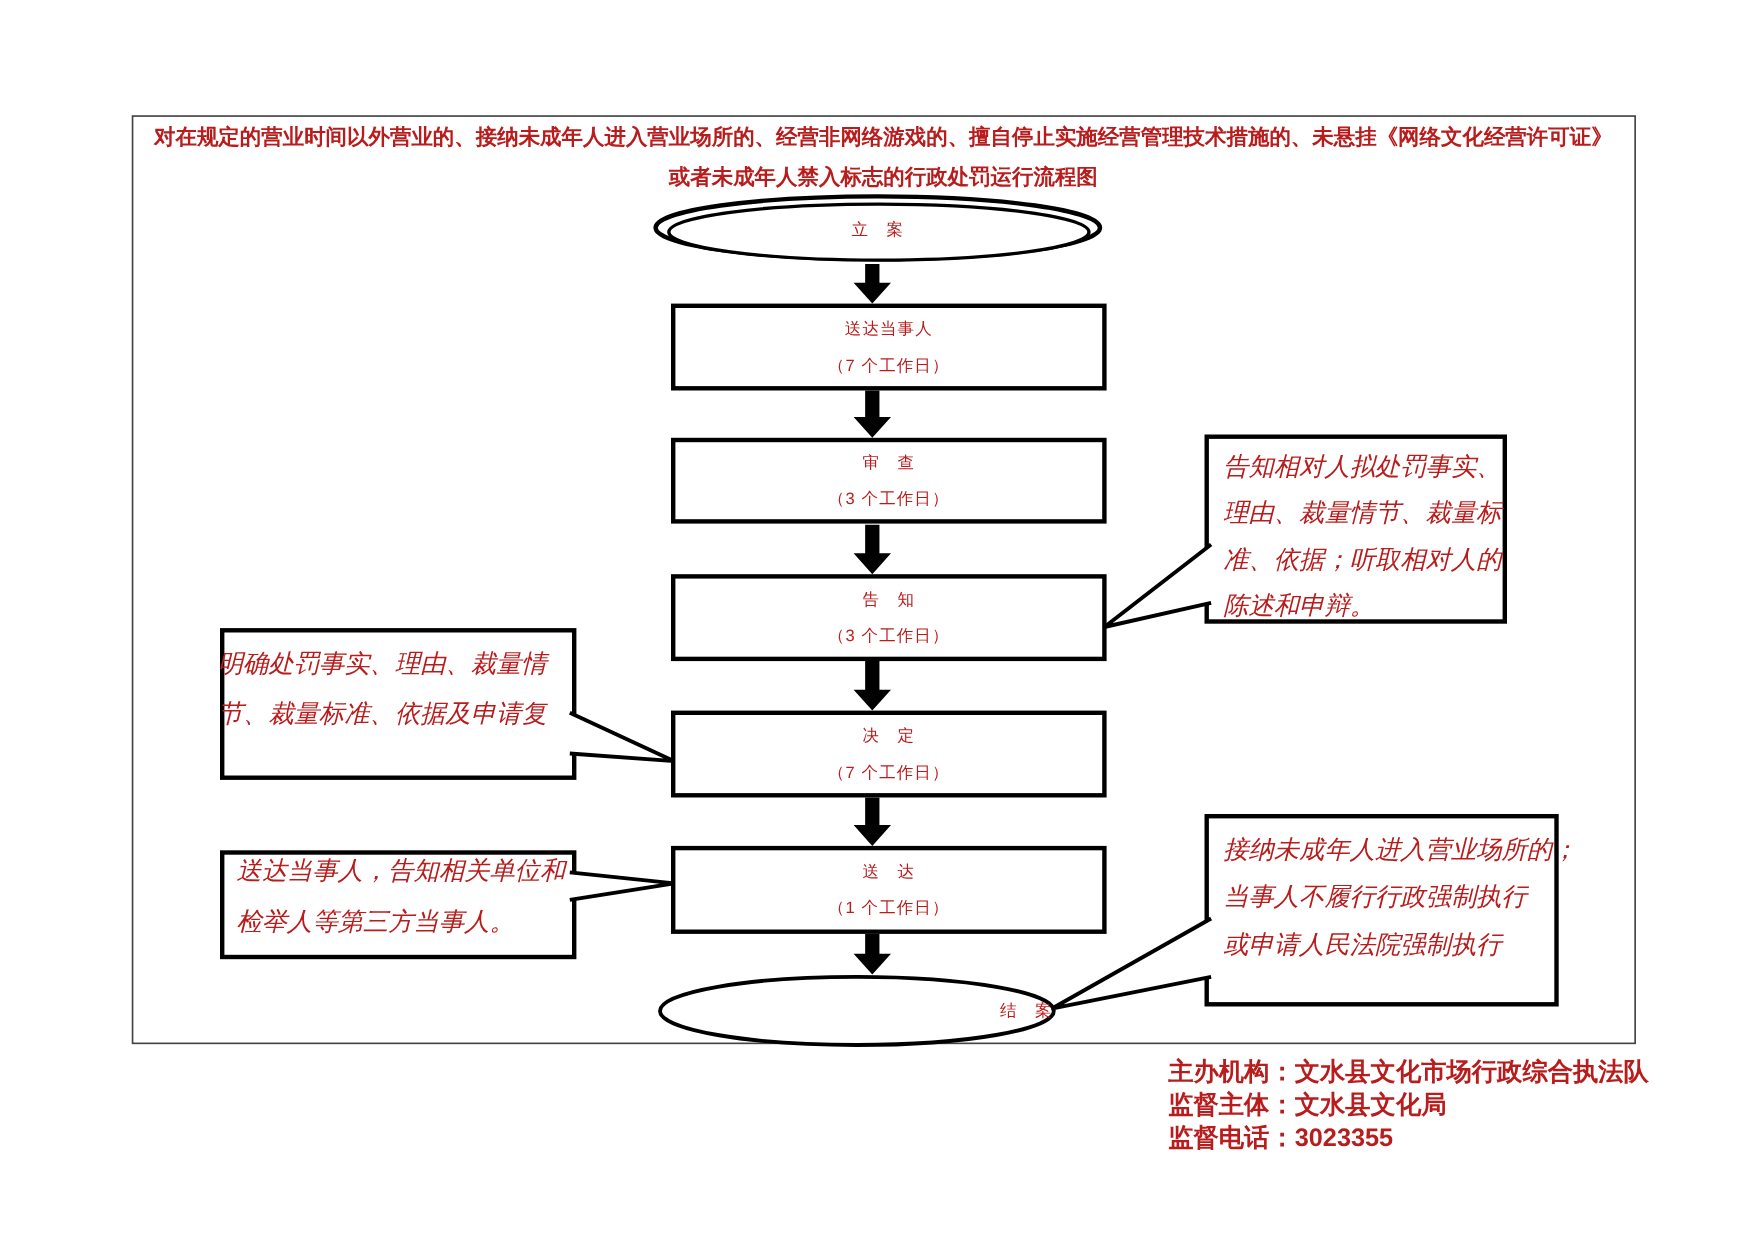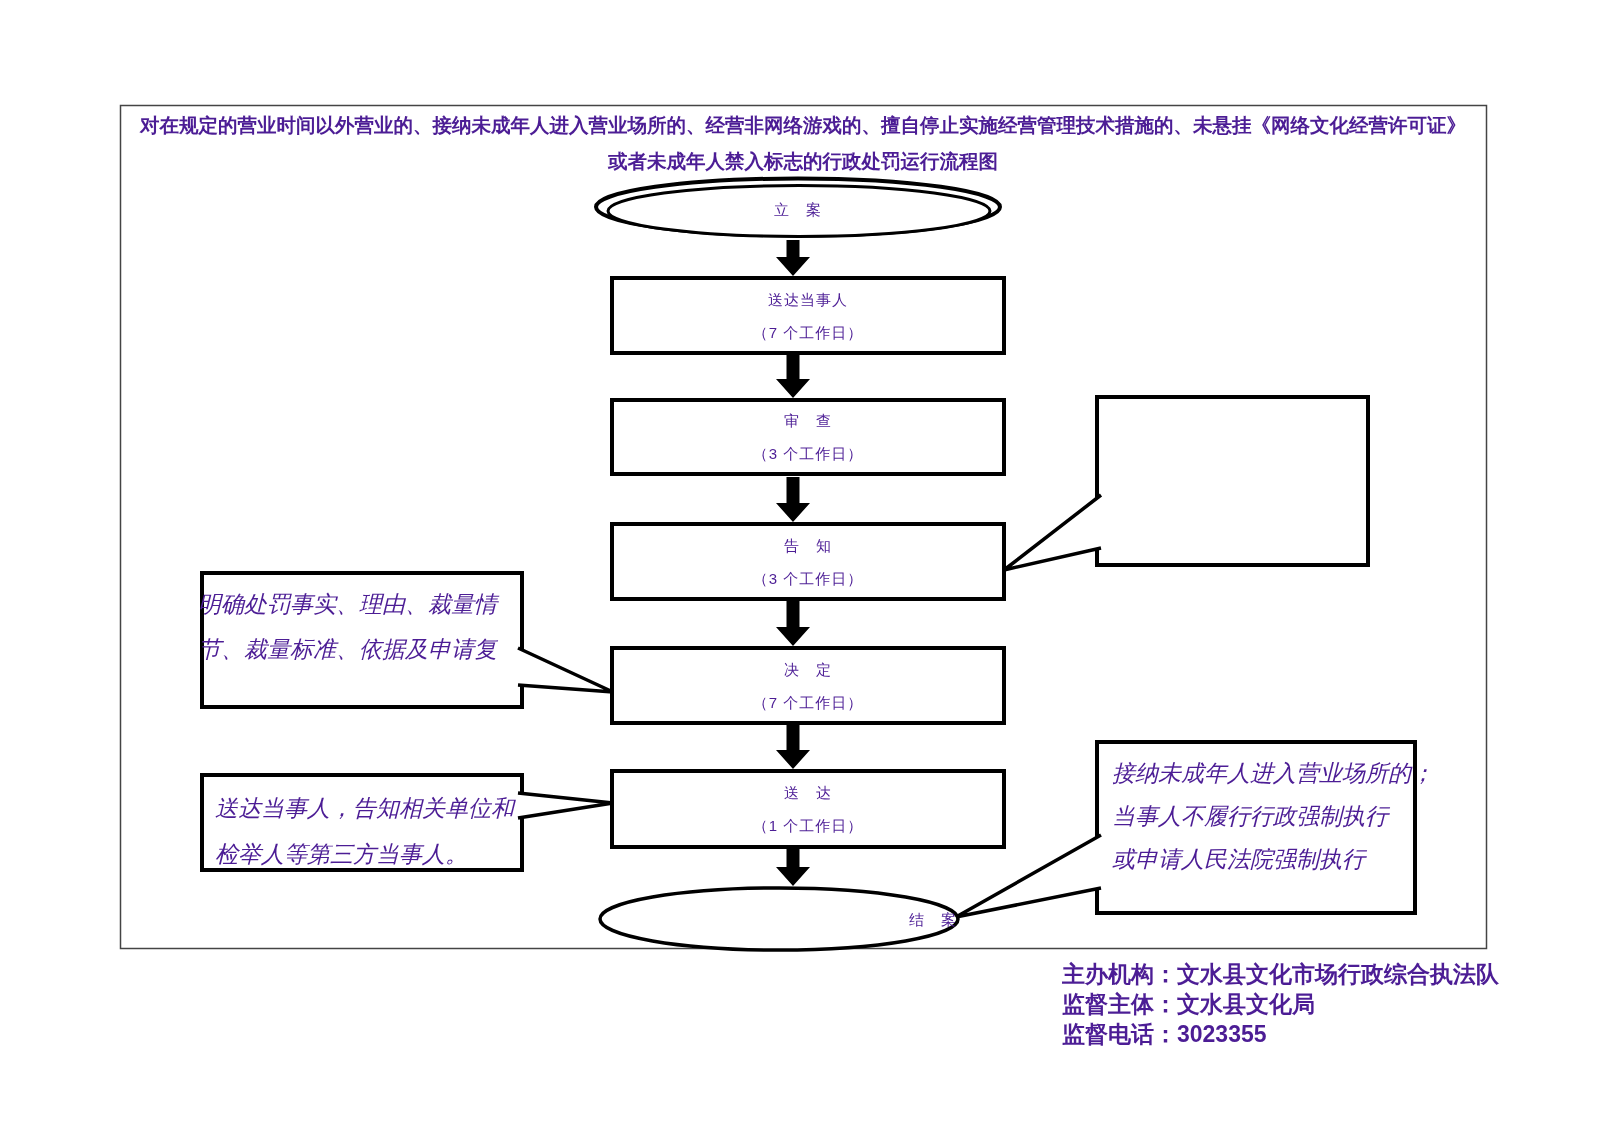--- a/index.html
+++ b/index.html
@@ -2,21 +2,21 @@
 <html><head>
 <meta charset="utf-8">
 <style>
   html, body { margin: 0; padding: 0; background: #ffffff; }
   .canvas {
     position: relative;
     width: 1600px;
     height: 1131px;
     background: #ffffff;
     font-family: "Liberation Sans", "DejaVu Sans", sans-serif;
-    color: #4c1d95;
+    color: #b91c1c;
     overflow: hidden;
   }
   svg.shapes { position: absolute; left: 0; top: 0; }
 
   .title-block {
     position: absolute;
     left: 128px; top: 107px; width: 1350px;
     text-align: center;
     font-weight: bold;
     font-size: 19.5px;
@@ -40,21 +40,21 @@
   .callout-text {
     position: absolute;
     font-size: 23px;
     font-weight: 400;
     font-family: "DejaVu Serif", "Liberation Serif", serif;
     font-style: italic;
   }
   .callout-text .c-line { white-space: nowrap; }
   .callout-notice   { left: 1112px; top: 404px; line-height: 42px; }
   .callout-decision { left: 198px;  top: 582px; line-height: 45px; }
-  .callout-delivery { left: 215px;  top: 785px; line-height: 46px; }
+  .callout-delivery { left: 215px;  top: 769px; line-height: 46px; }
   .callout-closing  { left: 1112px; top: 752px; line-height: 43px; }
 
   .footer-block {
     position: absolute;
     left: 1062px; top: 947px;
     font-weight: bold;
     font-size: 23px;
     line-height: 30px;
     margin-top: 12px;
   }
@@ -129,20 +129,26 @@
 
   <div class="node-text" style="left:612px; top:771px; width:392px; height:76px;">
     <div>送　达</div>
     <div>（1 个工作日）</div>
   </div>
 
   <div class="node-text" style="left:601px; top:889px; width:356px; height:60px;align-items:flex-end;">
     <div>结　案</div>
   </div>
 
+  <div class="callout-text callout-notice">
+    <div class="c-line">告知相对人拟处罚事实、</div>
+    <div class="c-line">理由、裁量情节、裁量标</div>
+    <div class="c-line">准、依据；听取相对人的</div>
+    <div class="c-line">陈述和申辩。</div>
+  </div>
 
   <div class="callout-text callout-decision">
     <div class="c-line">明确处罚事实、理由、裁量情</div>
     <div class="c-line">节、裁量标准、依据及申请复</div>
   </div>
 
   <div class="callout-text callout-delivery">
     <div class="c-line">送达当事人，告知相关单位和</div>
     <div class="c-line">检举人等第三方当事人。</div>
   </div>

